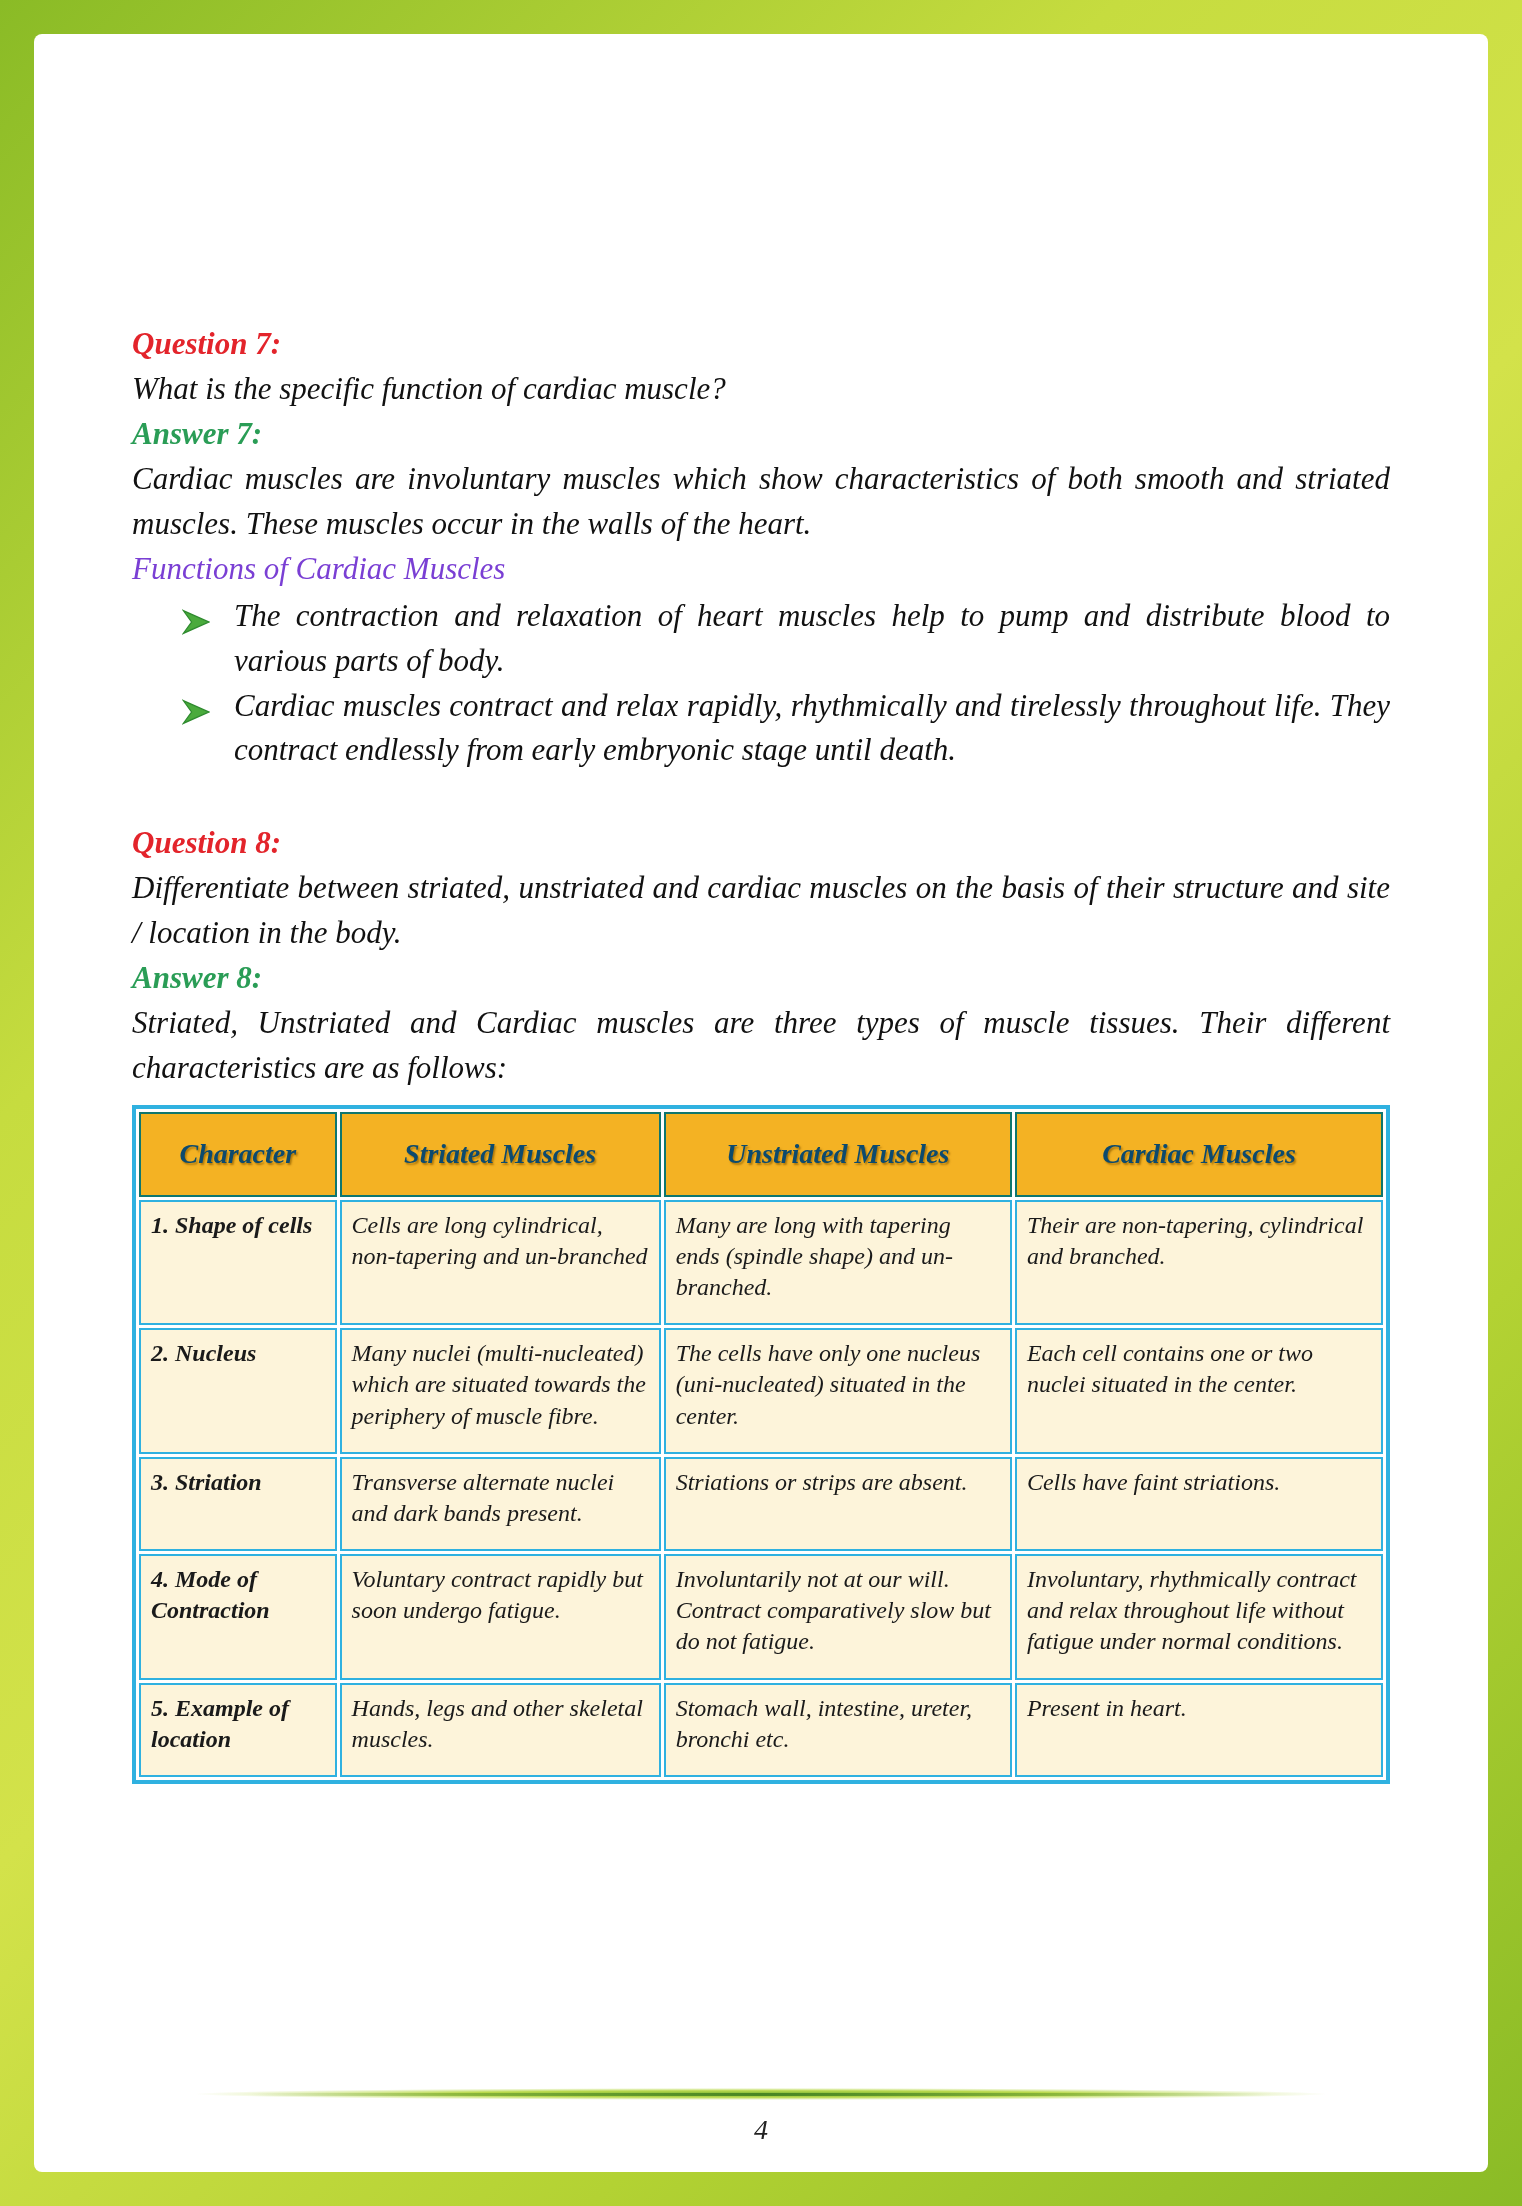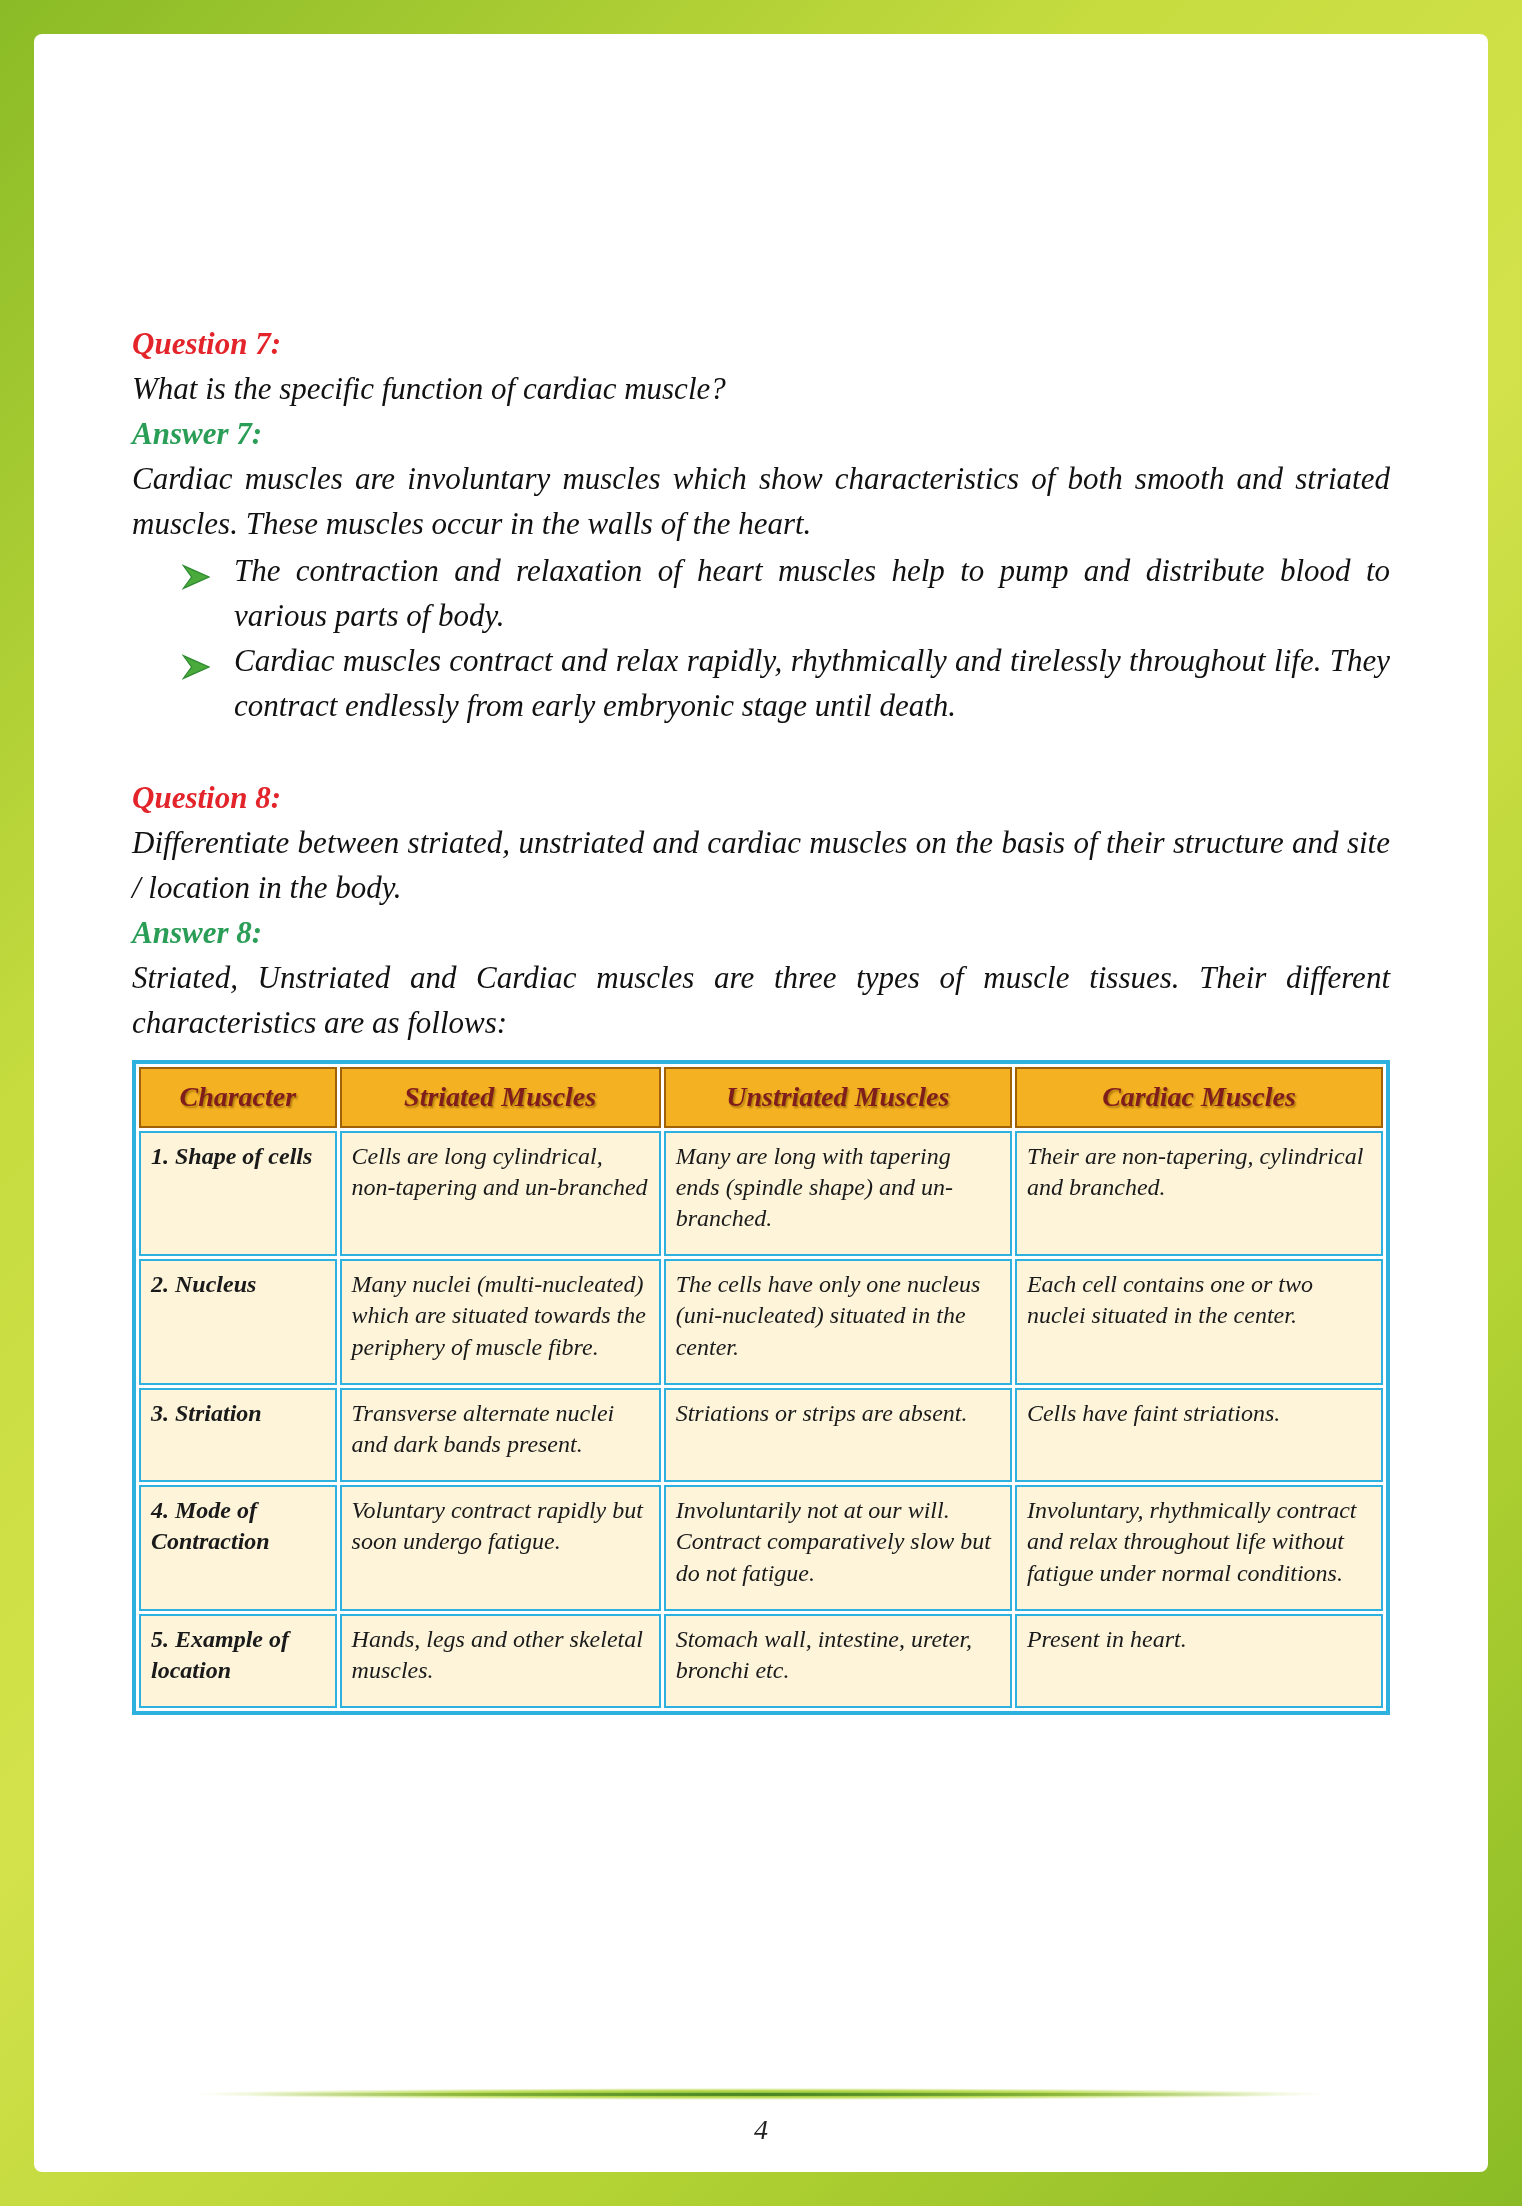--- a/index.html
+++ b/index.html
@@ -31,24 +31,24 @@
 
   table.cmp {
     width:100%; margin-top:14px;
     border-collapse: separate; border-spacing:3px;
     background:#ffffff;
     border:4px solid #2fb1e0;
     font-family: "Liberation Serif", "DejaVu Serif", serif;
   }
   table.cmp th {
     background:#f4b223;
-    border:2px solid #a16207;
-    color:#7f1d1d;
+    border:2px solid #0f766e;
+    color:#0c4a6e;
     font-size:28px; font-weight:bold;
-    padding:8px 6px;
+    padding:20px 6px;
     text-shadow: 1.5px 1.5px 2px rgba(150,100,0,0.75);
   }
   table.cmp td {
     background:#fdf4da;
     border:2px solid #2fb1e0;
     vertical-align:top;
     font-size:24px; line-height:1.3;
     padding:8px 10px 20px 10px;
     color:#1a1a1a;
   }
@@ -69,20 +69,21 @@
 
 <div class="page">
   <div class="content">
 
     <h2 class="red">Question 7:</h2>
     <p>What is the specific function of cardiac muscle?</p>
 
     <h2 class="green">Answer 7:</h2>
     <p class="just">Cardiac muscles are involuntary muscles which show characteristics of both smooth and striated muscles. These muscles occur in the walls of the heart.</p>
 
+    <h2 class="purple">Functions of Cardiac Muscles</h2>
 
     <div class="bullets">
       <div class="bullet">
         <span class="arrow">
           <svg width="28" height="26" viewBox="0 0 22 20">
               <polygon points="1,1 21,10 1,19 7.5,10" fill="#4aab3c" stroke="#2e8a2e" stroke-width="1"></polygon>
             </svg>
         </span>
         <p>The contraction and relaxation of heart muscles help to pump and distribute blood to various parts of body.</p>
       </div>

